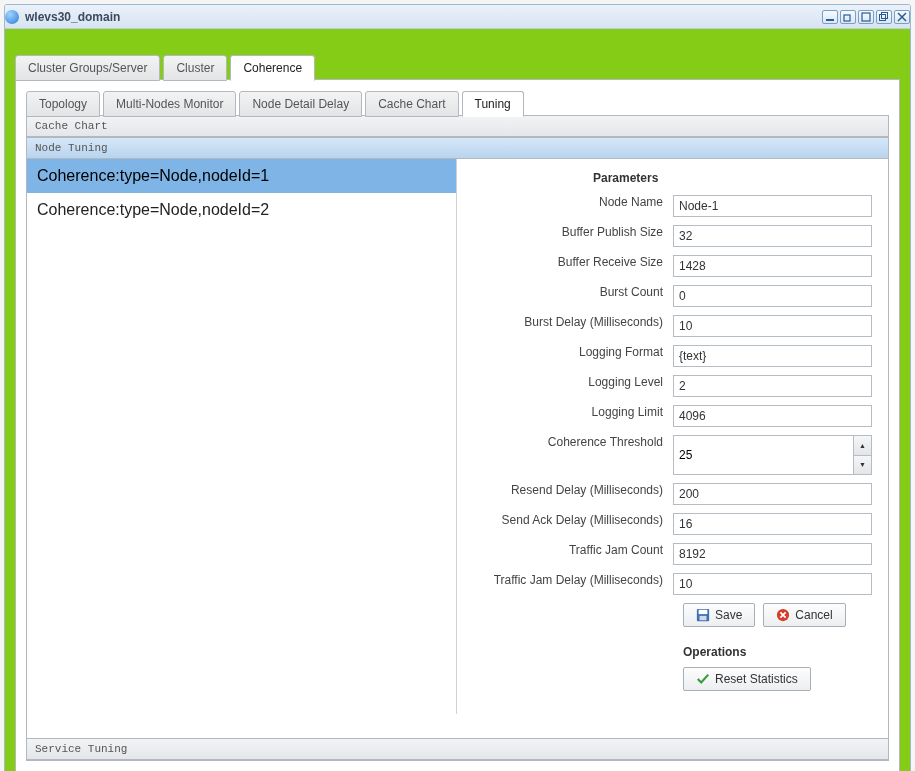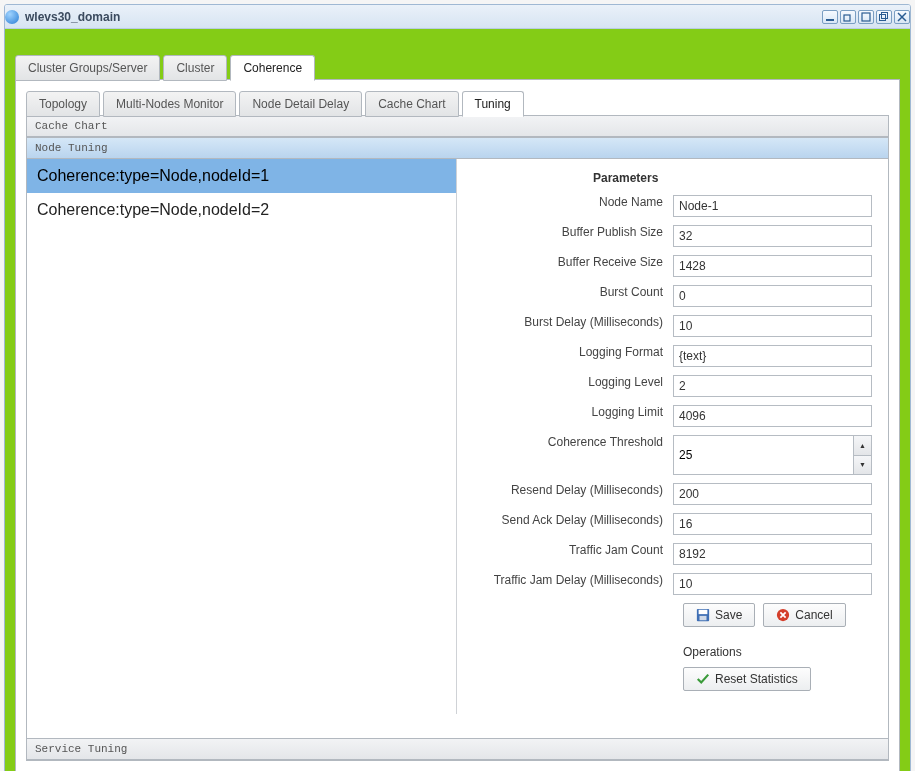--- a/index.html
+++ b/index.html
@@ -198,21 +198,21 @@
     border-radius: 2px;
     display: flex;
     align-items: center;
     gap: 5px;
     cursor: pointer;
     font-size: 12px;
     color: #333;
   }
   .btn svg { width: 14px; height: 14px; flex-shrink: 0; }
   .ops-title {
-    font-weight: normal;
+    font-weight: bold;
     margin-left: 206px;
     margin-top: 18px;
     margin-bottom: 8px;
   }
 </style>
 </head>
 <body>
 
 <div class="window">
   <div class="titlebar">

